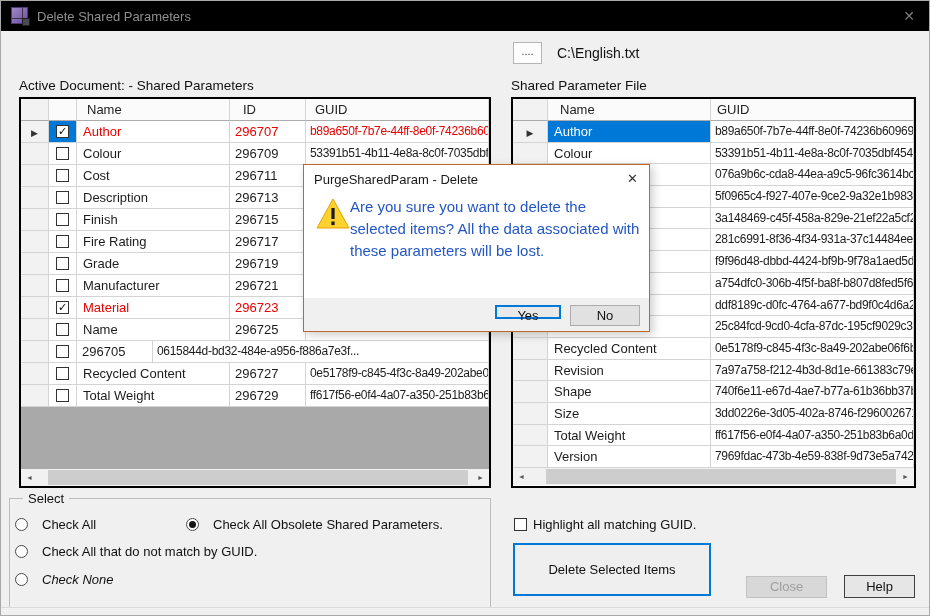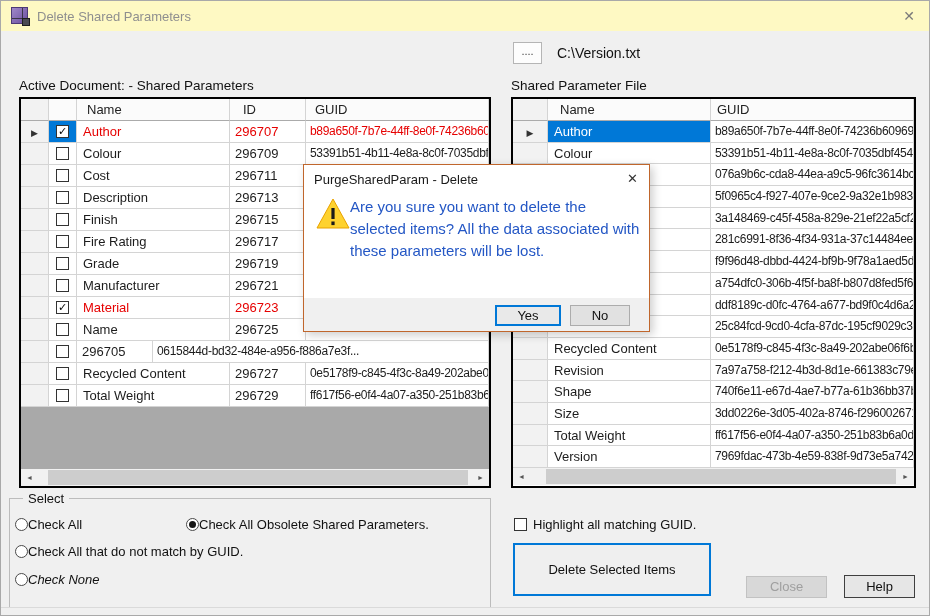--- a/index.html
+++ b/index.html
@@ -4,21 +4,21 @@
 <style>
   * { margin:0; padding:0; box-sizing:border-box; }
   html,body { background:#cfcfcf; }
   body { font-family:"Liberation Sans", sans-serif; }
   #win {
     position:relative; width:930px; height:616px; background:#f0f0f0;
     border:1px solid #a9a9a9; overflow:hidden;
     font-family:"Liberation Sans", sans-serif; color:#1c1c1c;
   }
   
-  .titlebar { position:absolute; left:0; top:0; width:100%; height:30px; background:#fef9c3; }
+  .titlebar { position:absolute; left:0; top:0; width:100%; height:30px; background:#000000; }
   .app-icon { position:absolute; left:10px; top:6px; width:17px; height:17px;
     background:linear-gradient(135deg,#a088c9 0%,#6a4f9e 100%); border:1px solid #4d3a77; }
   .app-icon .vline { position:absolute; left:10px; top:0; width:1px; height:15px; background:rgba(35,35,35,.75); }
   .app-icon .hline { position:absolute; top:10px; left:0; height:1px; width:15px; background:rgba(35,35,35,.75); }
   .app-icon .corner { position:absolute; right:-3px; bottom:-3px; width:8px; height:8px;
     background:#4a4a52; border:1px solid #1e1e1e; }
   .win-title { position:absolute; left:36px; top:8px; font-size:13px; color:#8f8f8f; }
   .win-close { position:absolute; right:14px; top:7px; font-size:14px; color:#7a7a7a; cursor:default; }
   
   .browse-btn { position:absolute; left:512px; top:41px; width:29px; height:22px;
@@ -68,30 +68,30 @@
   .dialog { position:absolute; left:278px; top:163px; width:347px; height:168px;
     background:#fff; border:1px solid #c0662c; z-index:20;
     box-shadow:3px 3px 9px rgba(0,0,0,.2);margin-left:24px; }
   .dlg-title { position:absolute; left:10px; top:7px; font-size:13px; color:#1a1a1a; }
   .dlg-close { position:absolute; right:11px; top:6px; font-size:13px; color:#333; }
   .dlg-icon { position:absolute; left:12px; top:33px; }
   .dlg-msg { position:absolute; left:46px; top:31px; width:292px;
     font-size:15px; line-height:22px; color:#2457c5; }
   .dlg-btnbar { position:absolute; left:0; right:0; bottom:0; height:33px; background:#f0f0f0; }
   .btn { font-size:13px; text-align:center; color:#111; }
-  .dlg-yes { position:absolute; left:191px; top:140px; width:66px; height:21px;
+  .dlg-yes { position:absolute; left:191px; top:140px; width:66px; height:14px;
     background:#e9e9e9; border:2px solid #0078d7; line-height:17px; }
-  .dlg-no { position:absolute; left:266px; top:140px; width:60px; height:21px;
+  .dlg-no { position:absolute; left:266px; top:140px; width:70px; height:21px;
     background:#e1e1e1; border:1px solid #acacac; line-height:19px; }
   
   .groupbox { position:absolute; left:8px; top:497px; width:482px; height:110px;
     border:1px solid #bcbcbc; }
   .group-label { position:absolute; left:22px; top:490px; background:#f0f0f0;
     padding:0 5px; font-size:13px; color:#111; }
-  .opt { position:absolute; display:flex; align-items:center; gap:0; font-size:13px; color:#111; }
+  .opt { position:absolute; display:flex; align-items:center; gap:14px; font-size:13px; color:#111; }
   #opt0 { left:14px; top:516px; } #opt1 { left:185px; top:516px; }
   #opt2 { left:14px; top:543px; } #opt3 { left:14px; top:571px;font-style:italic; }
   .radio { width:13px; height:13px; border-radius:50%; background:#fff;
     border:1px solid #4a4a4a; flex:none; }
   .radio.on::before { content:''; display:block; width:7px; height:7px; border-radius:50%;
     background:#151515; margin:2px; }
   
   .hl-row { position:absolute; left:513px; top:516px; display:flex; align-items:center;
     gap:6px; font-size:13px; color:#111; }
   .delete-btn { position:absolute; left:512px; top:542px; width:198px; height:53px;
@@ -112,21 +112,21 @@
     <span class="app-icon">
       <span class="vline"></span>
         <span class="hline"></span>
         <span class="corner"></span>
     </span>
     <span class="win-title">Delete Shared Parameters</span>
     <span class="win-close">✕</span>
   </div>
 
   <div class="browse-btn">....</div>
-  <div class="file-path">C:\Version.txt</div>
+  <div class="file-path">C:\English.txt</div>
 
   <div class="panel-title" id="lp-title">Active Document: - Shared Parameters</div>
   <div class="panel-title" id="rp-title">Shared Parameter File</div>
 
   <div class="grid" id="lgrid">
     <div class="ghead">
       <div class="cell c-sel"></div>
       <div class="cell c-chk"></div>
       <div class="cell c-name">Name</div>
       <div class="cell c-id">ID</div>

